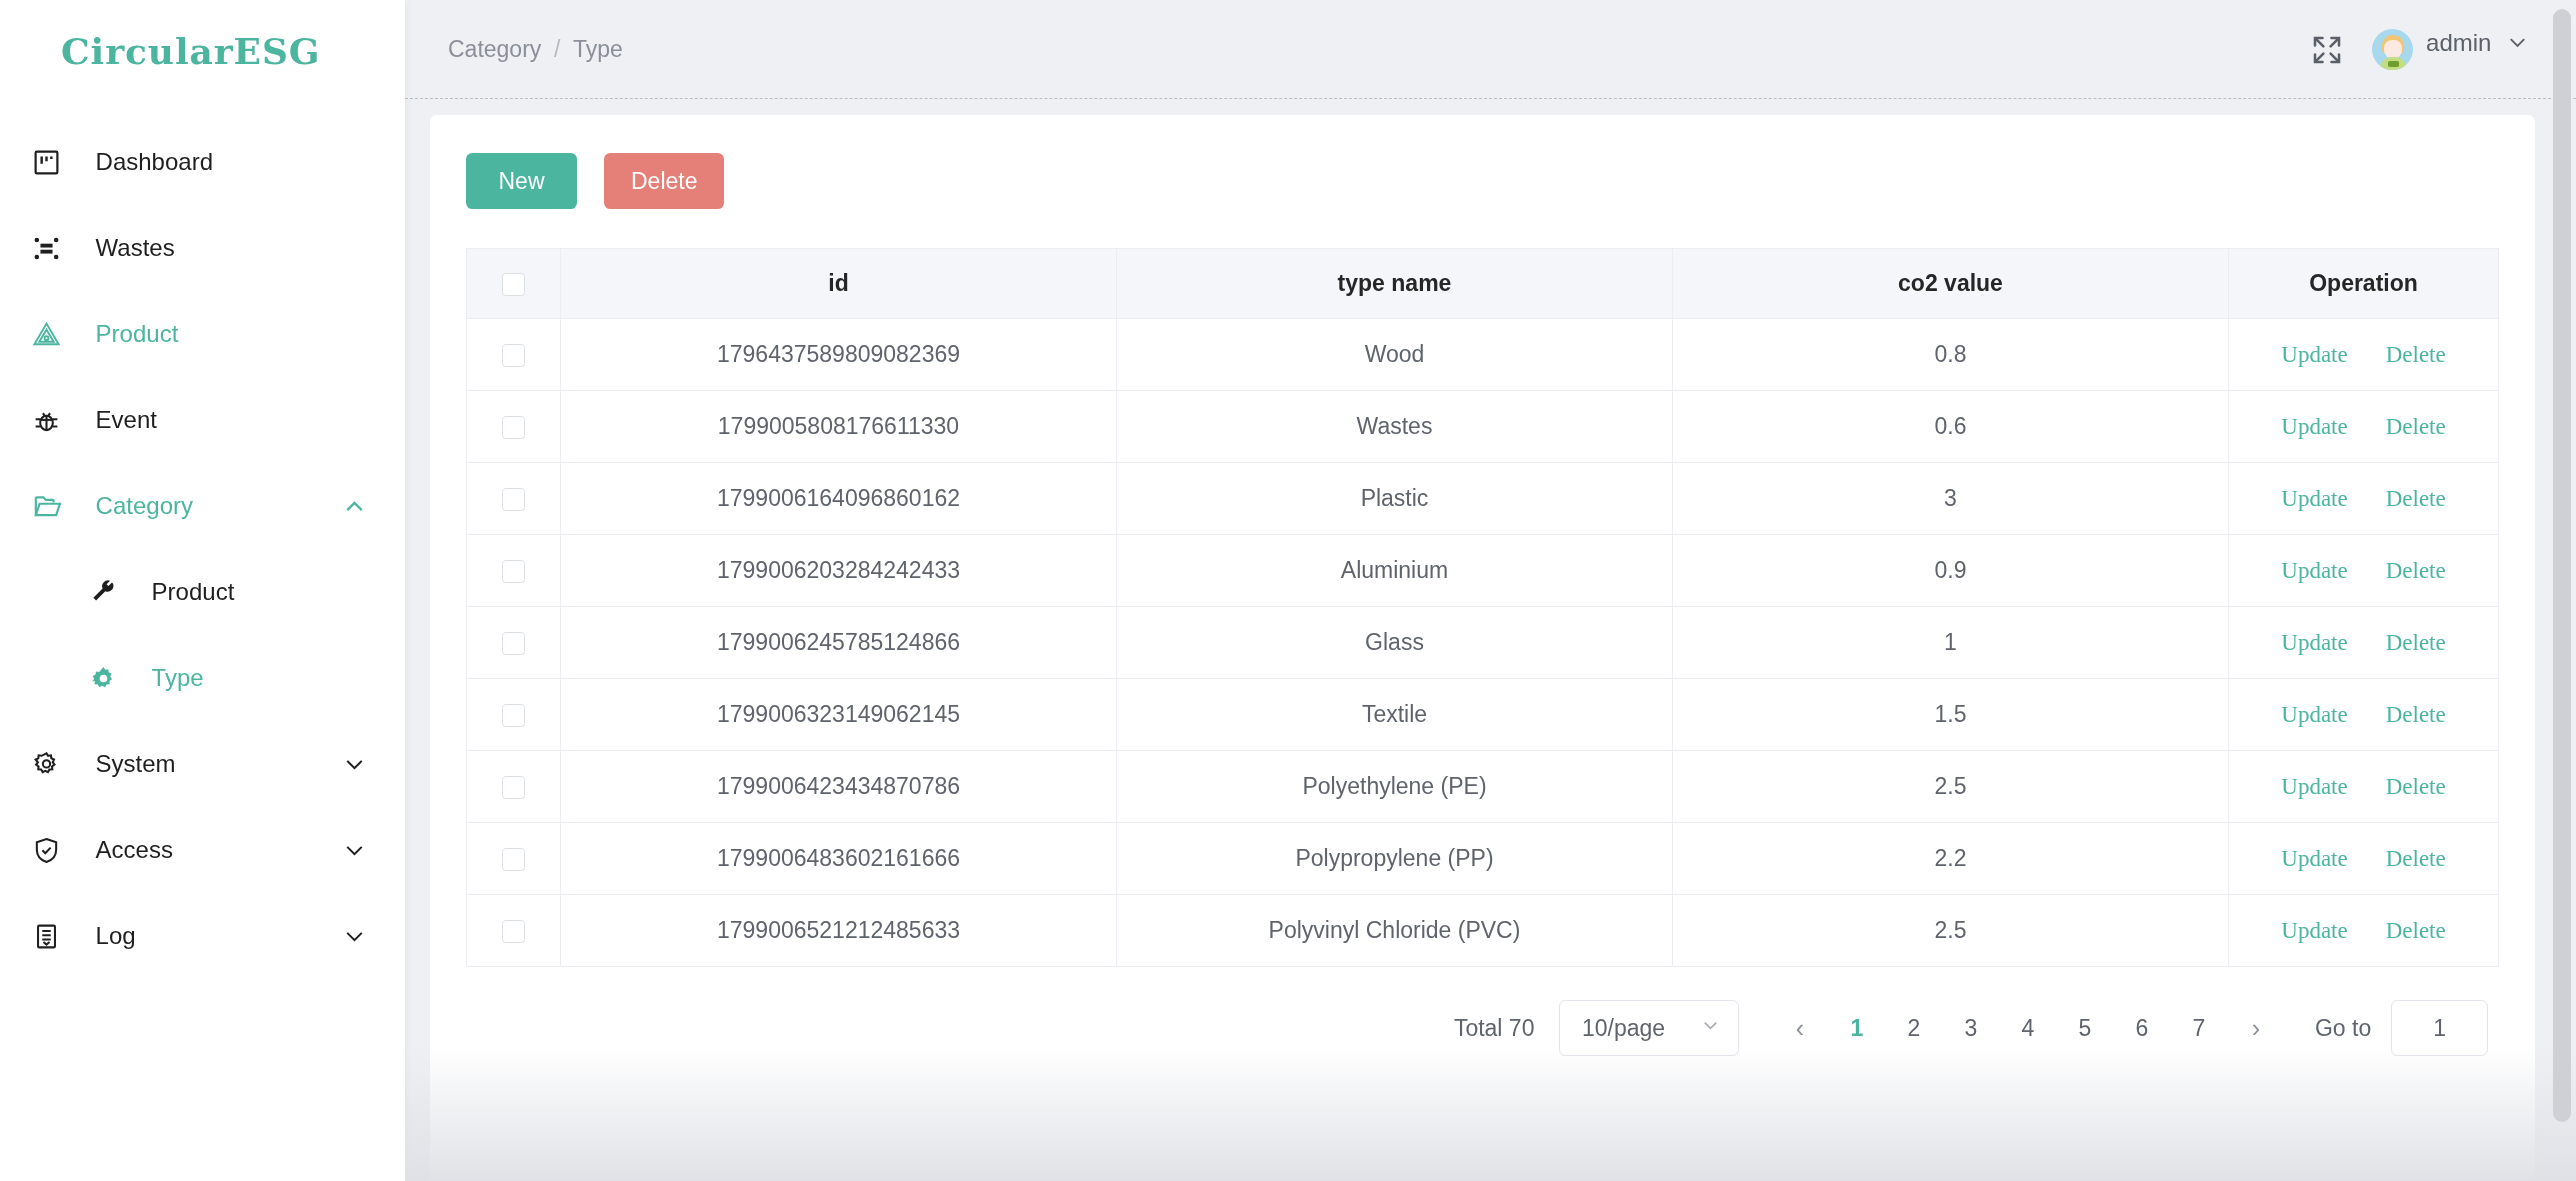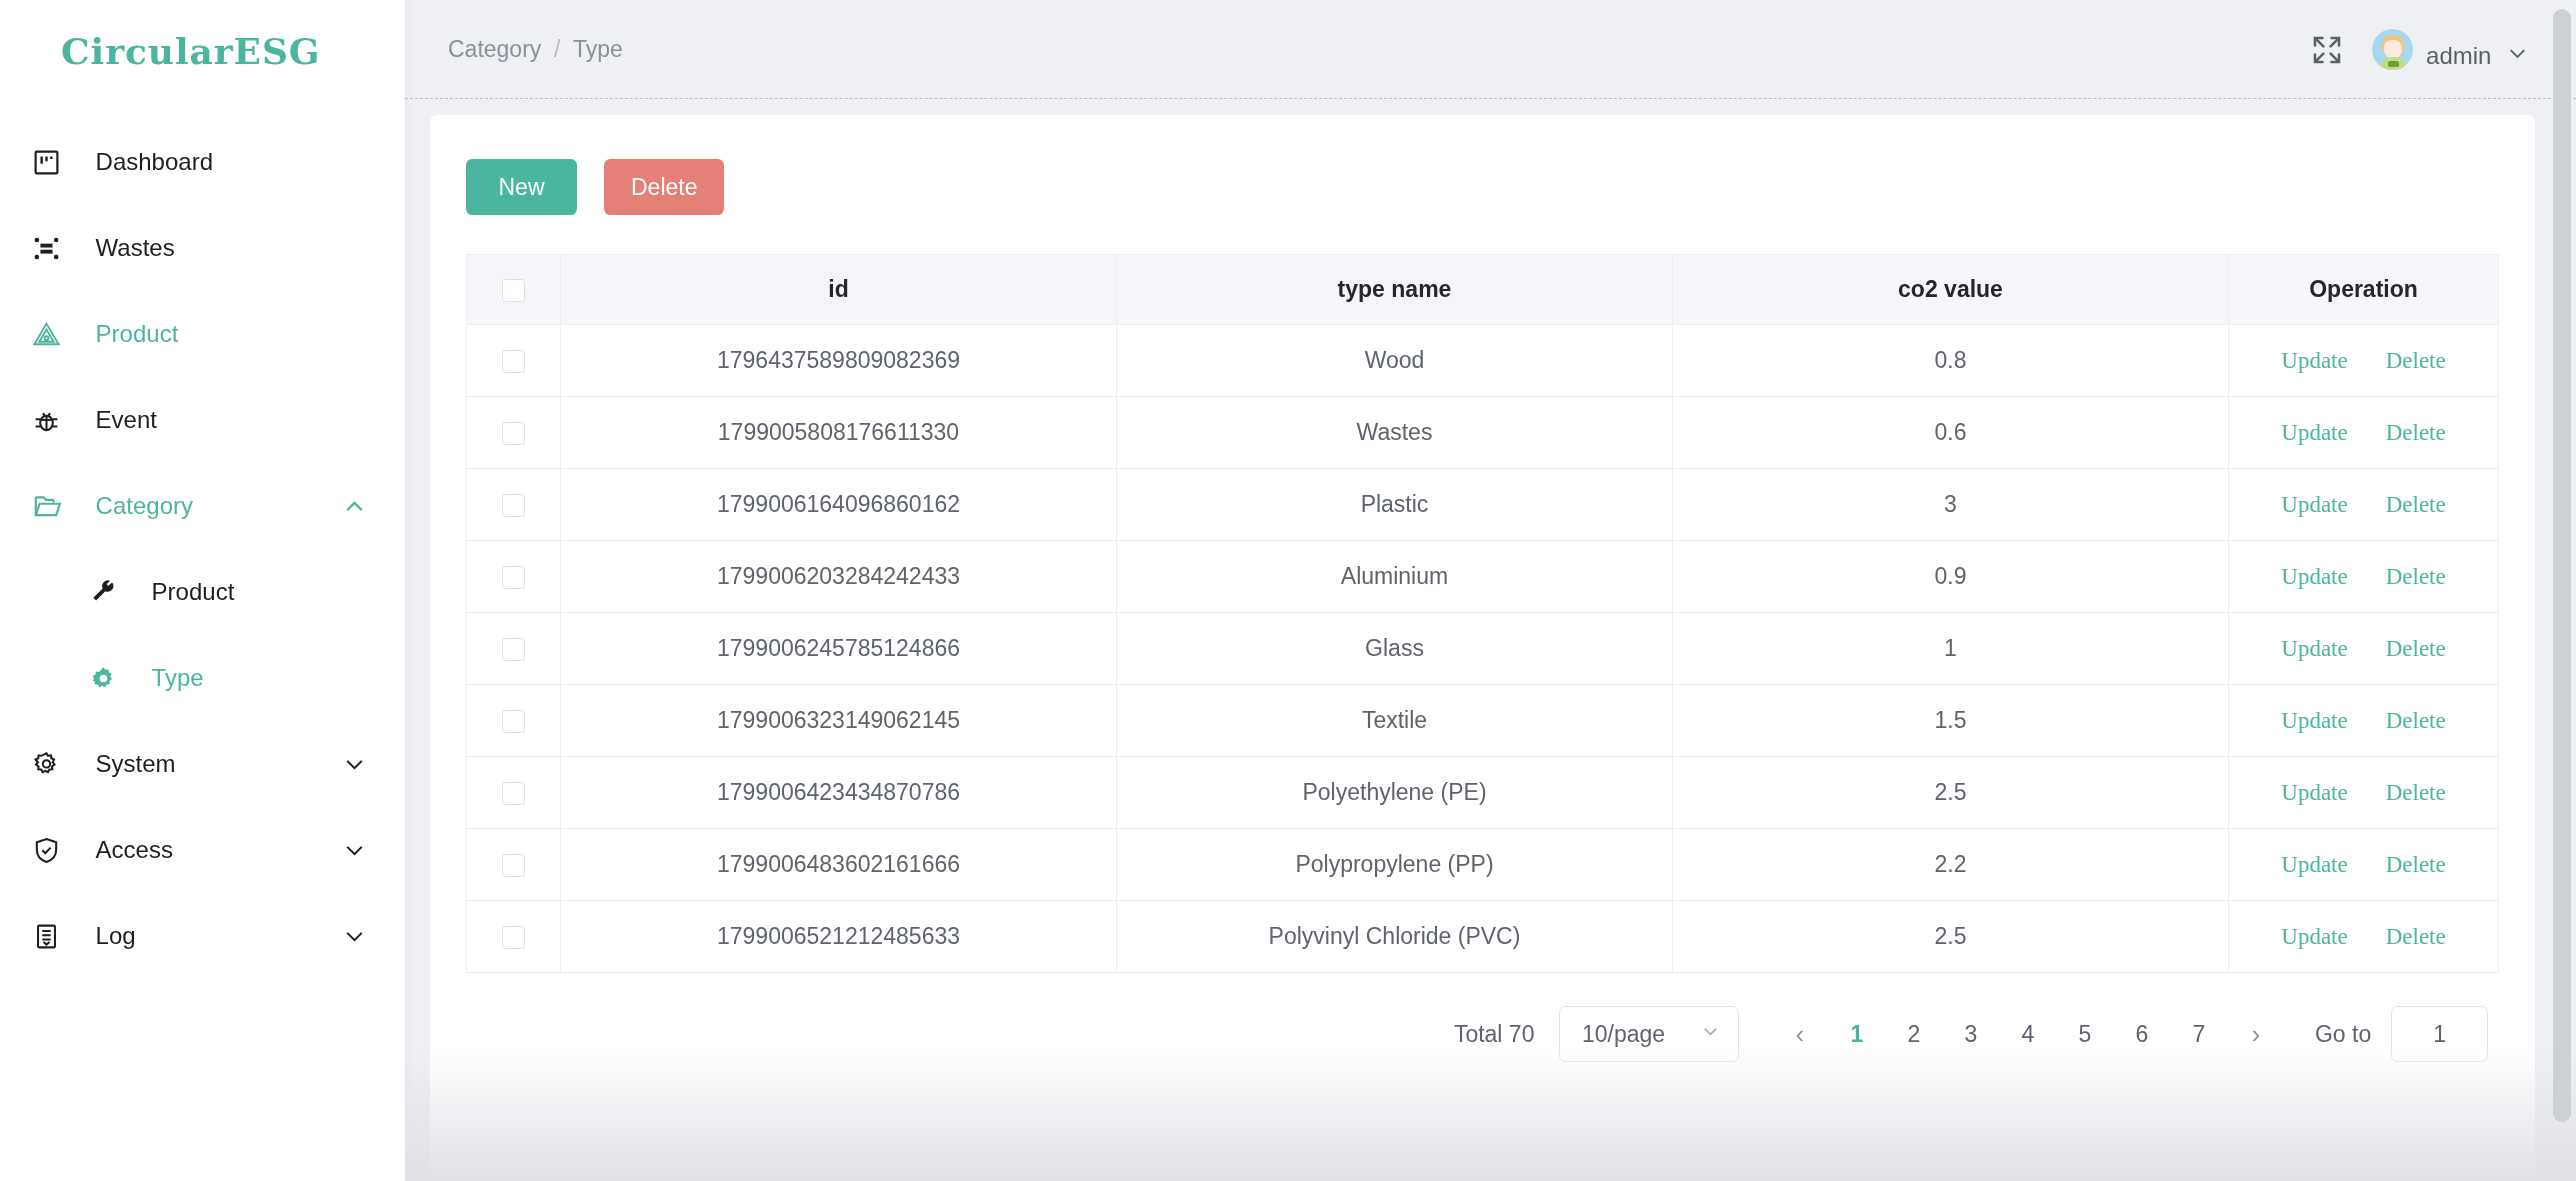--- a/index.html
+++ b/index.html
@@ -61,21 +61,21 @@
     position: relative;
   }
   .breadcrumb { font-size: 23px; color: #8a8f99; display: flex; gap: 12.6px; }
   .breadcrumb .crumb { cursor: pointer; }
   .breadcrumb .sep { color: #b6bac2; }
   .topbar-right {
     margin-left: auto; display: flex; align-items: center;
     gap: 27px; padding-right: 45px;
   }
   .fs-icon { width: 36px; height: 36px; cursor: pointer; }
-  .user-box { display: flex; align-items: flex-end; gap: 12.6px; cursor: pointer; }
+  .user-box { display: flex; align-items: flex-start; gap: 12.6px; cursor: pointer; }
   .avatar {
     width: 41px; height: 41px; border-radius: 50%;
     background: #a8d8ee; position: relative; overflow: hidden;
     flex: 0 0 41px;
   }
   .avatar .hair { position:absolute; left:10px; top:6.3px; width:21.5px; height:18px;
     background:#f2c572; border-radius: 10.8px 10.8px 3.6px 3.6px; }
   .avatar .face { position:absolute; left:11.7px; top:10.8px; width:18px; height:19px;
     background:#fce9e1; border-radius: 9px 9px 10px 10px; }
   .avatar .body { position:absolute; left:7.2px; bottom:0; width:27px; height:13.5px;
@@ -93,21 +93,20 @@
     background: #ffffff; border-radius: 7.2px;
     min-height: 1070px;
     padding: 38px 36px 0 36px;
   }
   .btn-row { display: flex; gap: 27px; margin-bottom: 39px; }
   .btn {
     border: none; border-radius: 6.3px; cursor: pointer;
     font-size: 23px; color: #fff;
     padding: 0 27px; height: 56px; line-height: 56px;
     font-family: "Liberation Sans", sans-serif;
-    margin-top: 6px;
   }
   .btn-new { background: #4cb5a0; min-width: 111px; }
   .btn-del { background: #e58079; min-width: 111px; }
 
   
   table.grid {
     width: 100%; border-collapse: collapse;
     table-layout: fixed;
   }
   table.grid th, table.grid td {

